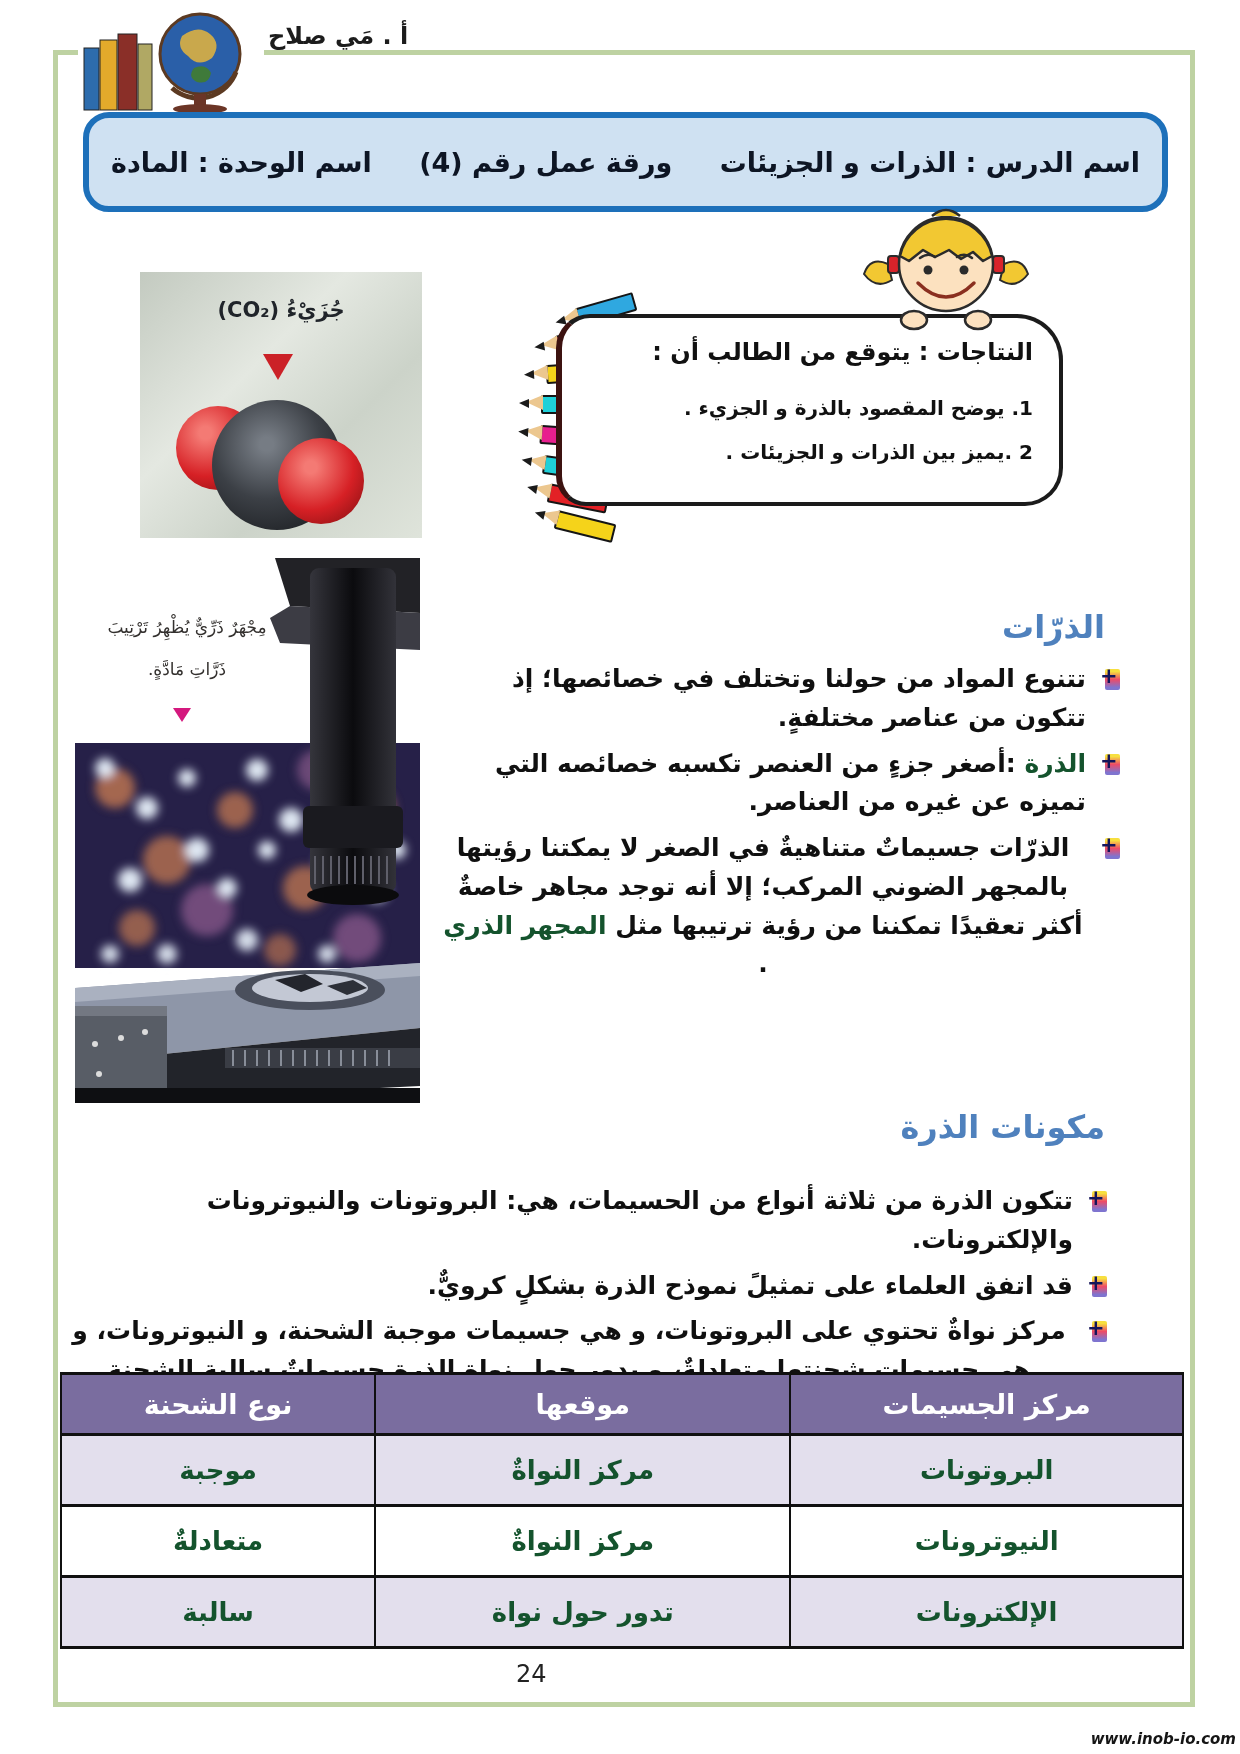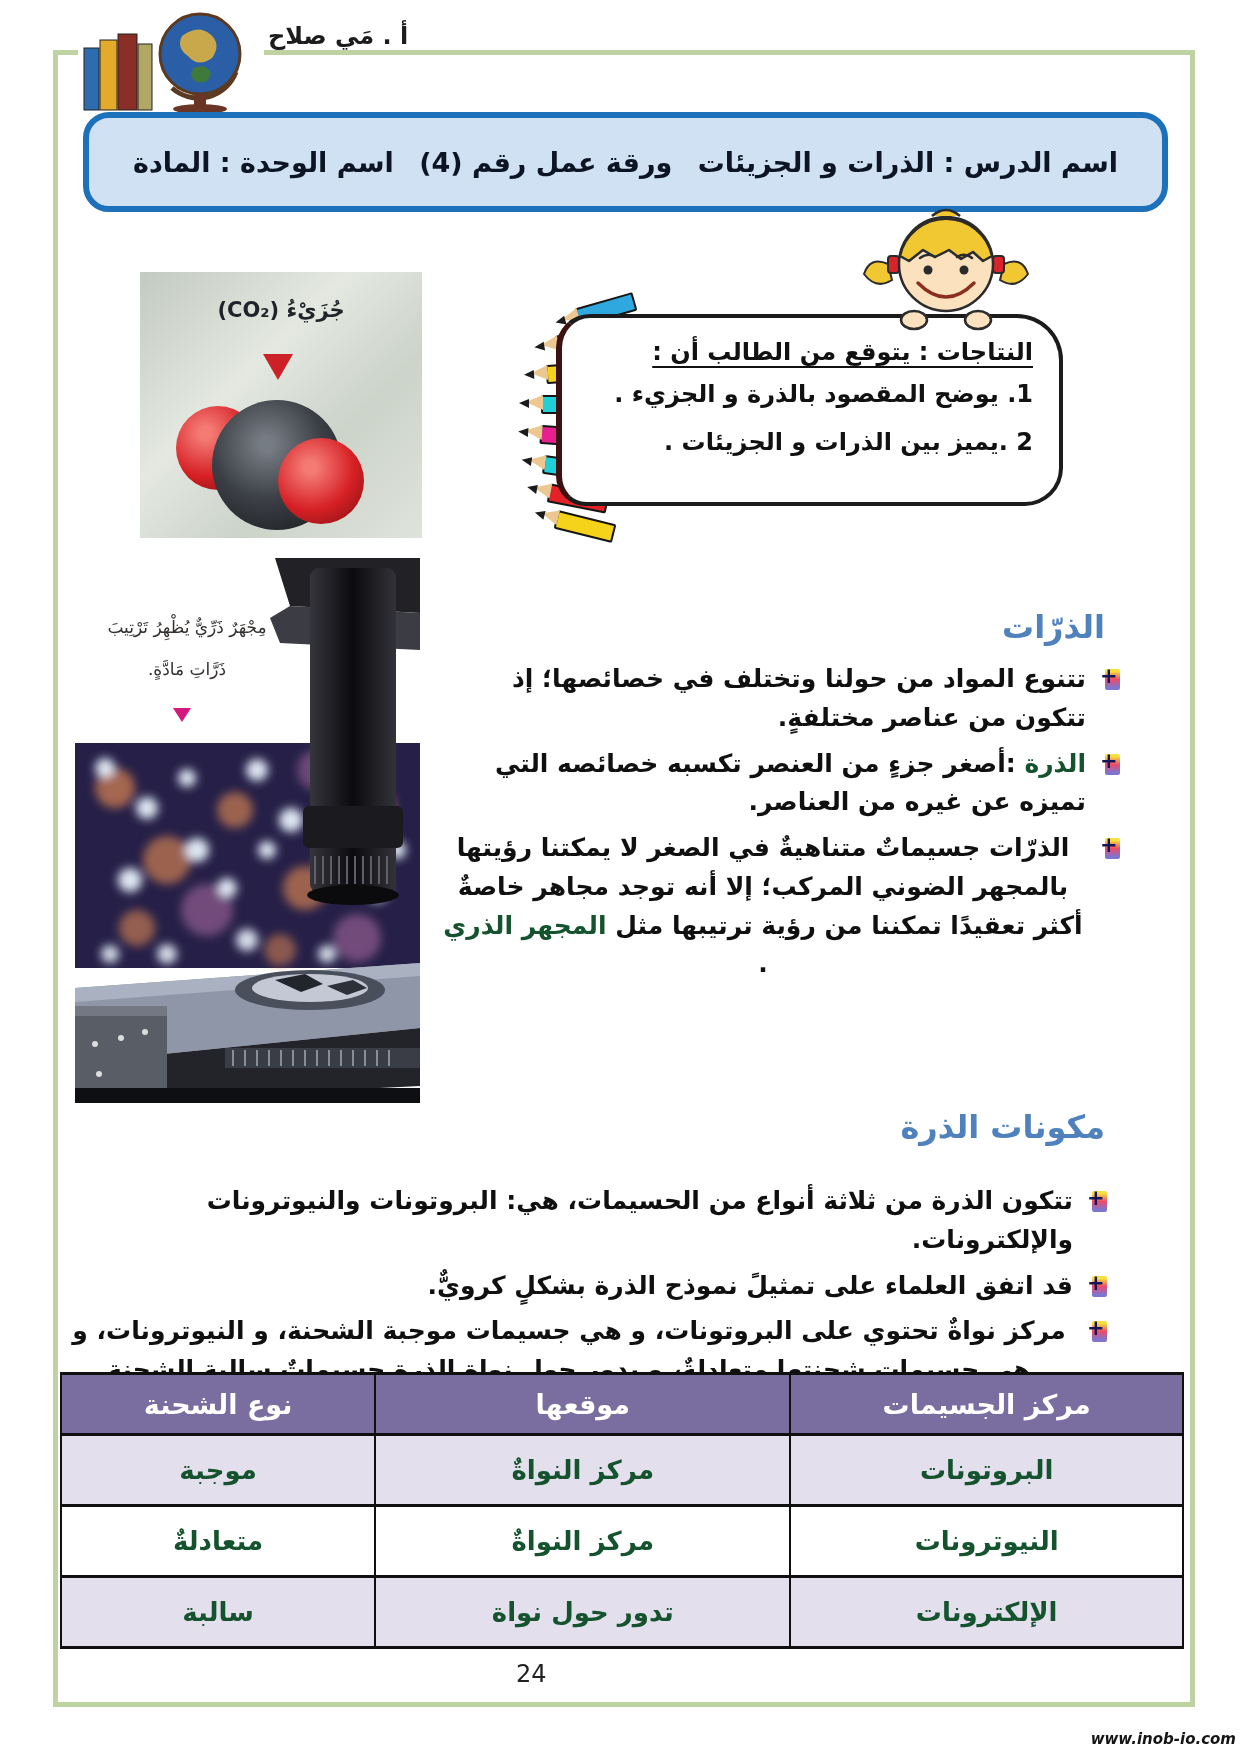--- a/index.html
+++ b/index.html
@@ -12,21 +12,21 @@
          border:5px solid #bed2a2;}
 
   
   .logo-area{position:absolute;left:78px;top:8px;width:186px;height:106px;background:#fff;}
   .author{position:absolute;left:268px;top:22px;font-size:24px;font-weight:700;color:#1c1c1c;direction:rtl;}
 
   
   .header-bar{position:absolute;left:83px;top:112px;width:1085px;height:100px;
       background:#cfe1f2;border:6px solid #1d70ba;border-radius:26px;box-sizing:border-box;
       display:flex;flex-direction:row-reverse;align-items:center;justify-content:space-between;
-      padding:0 44px;direction:rtl;}
+      padding:0 22px;direction:rtl;}
   .header-bar span{font-size:27px;font-weight:700;color:#0d1524;white-space:nowrap;}
 
   
   .co2-fig{position:absolute;left:140px;top:272px;width:282px;height:266px;overflow:hidden;
       background:linear-gradient(135deg,#c3cac0 0%,#e4e8e1 38%,#ccd3c9 66%,#dfe4db 100%);}
   .co2-caption{position:absolute;left:0;top:26px;width:100%;text-align:center;
       font-size:21px;font-weight:700;color:#20242a;direction:rtl;}
   .co2-arrow{position:absolute;left:123px;top:82px;width:0;height:0;
       border-left:15px solid transparent;border-right:15px solid transparent;
       border-top:26px solid #cb2127;}
@@ -38,23 +38,23 @@
   .sph-red-r{left:138px;top:166px;width:86px;height:86px;
       background:radial-gradient(circle at 38% 34%,#f47a74 8%,#d62025 55%,#7c0e10 100%);}
   .sph-hl{position:absolute;left:148px;top:178px;width:16px;height:14px;border-radius:50%;
       background:radial-gradient(circle,#f3f0ff 20%,rgba(240,240,255,0) 75%);}
 
   
   .bubble{position:absolute;left:556px;top:314px;width:507px;height:192px;background:#fff;
       border:4px solid #1b1b1b;border-left:6px solid #3c1210;
       border-radius:34px 46px 38px 30px;box-sizing:border-box;
       padding:20px 26px 0 18px;direction:rtl;text-align:right;}
-  .bubble-title{font-size:24px;font-weight:700;text-decoration:underline;
-      text-underline-offset:6px;margin-bottom:14px;}
-  .bubble-item{font-size:24px;font-weight:700;margin-bottom:20px;}
+  .bubble-title{font-size:24px;font-weight:700;
+      text-underline-offset:6px;margin-bottom:30px;}
+  .bubble-item{font-size:20px;font-weight:700;margin-bottom:20px;}
 
   .pencil{position:absolute;width:56px;height:15px;border:2px solid #151515;border-radius:2px;}
   .pencil .tip{position:absolute;left:-17px;top:-2px;width:0;height:0;
       border-top:7px solid transparent;border-bottom:8px solid transparent;border-right:17px solid #ecc78f;}
   .pencil .lead{position:absolute;left:-24px;top:2px;width:0;height:0;
       border-top:4px solid transparent;border-bottom:5px solid transparent;border-right:10px solid #1b1b1b;}
 
   
   .sec-title{position:absolute;right:135px;font-size:32px;font-weight:700;color:#4f81bd;direction:rtl;}
 

